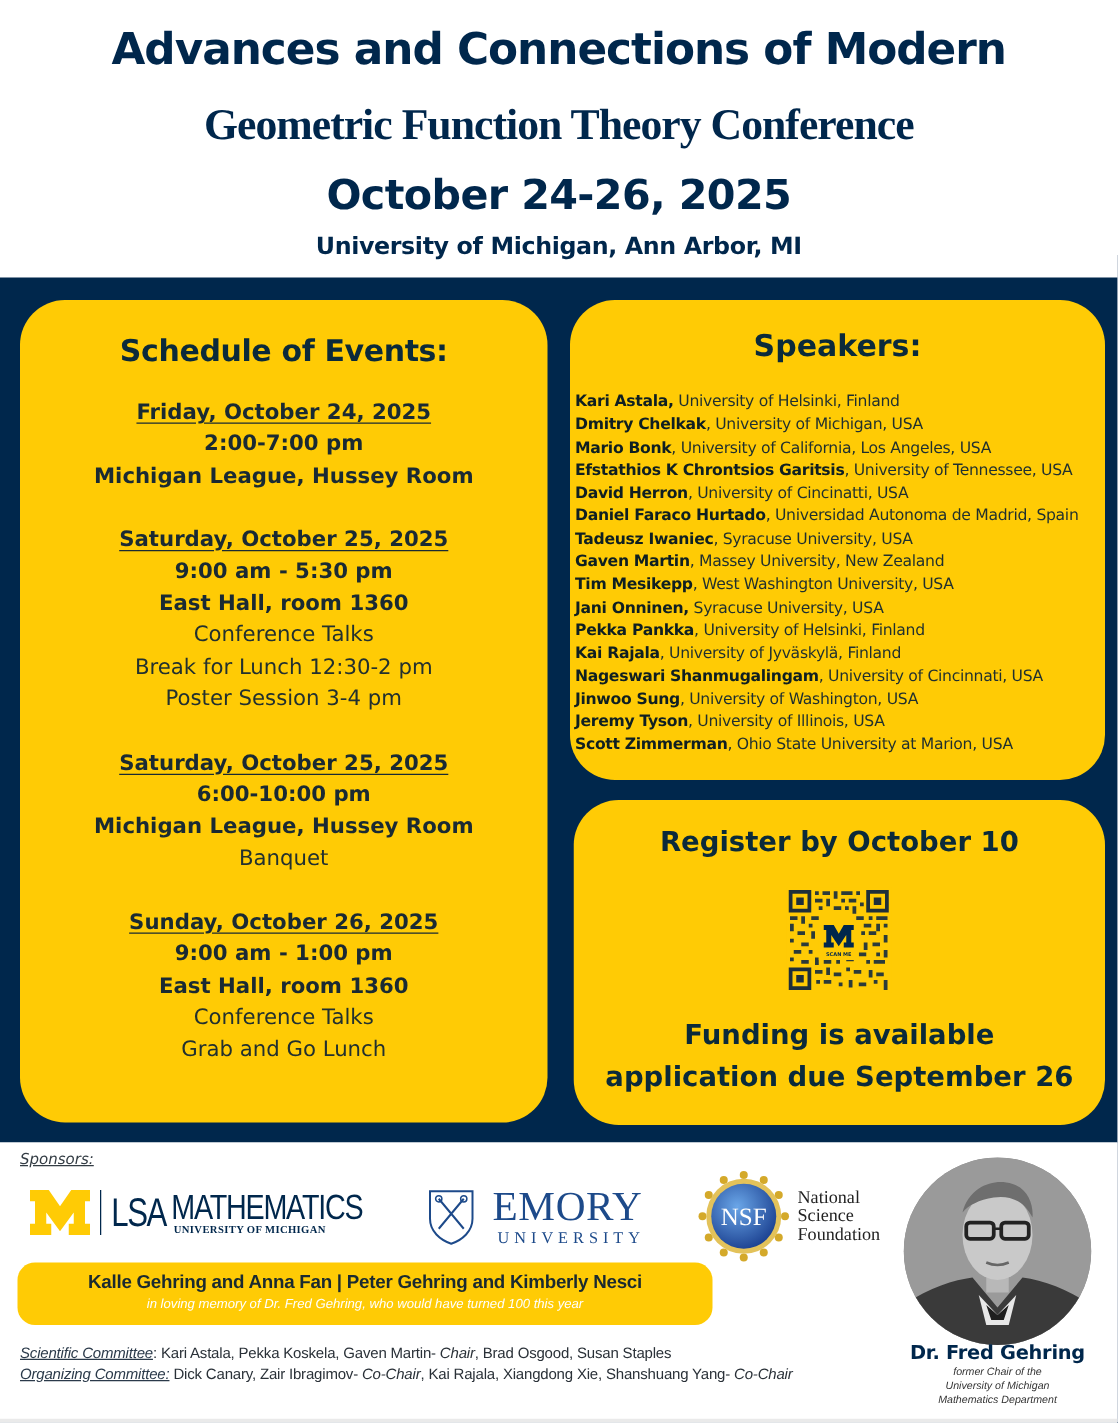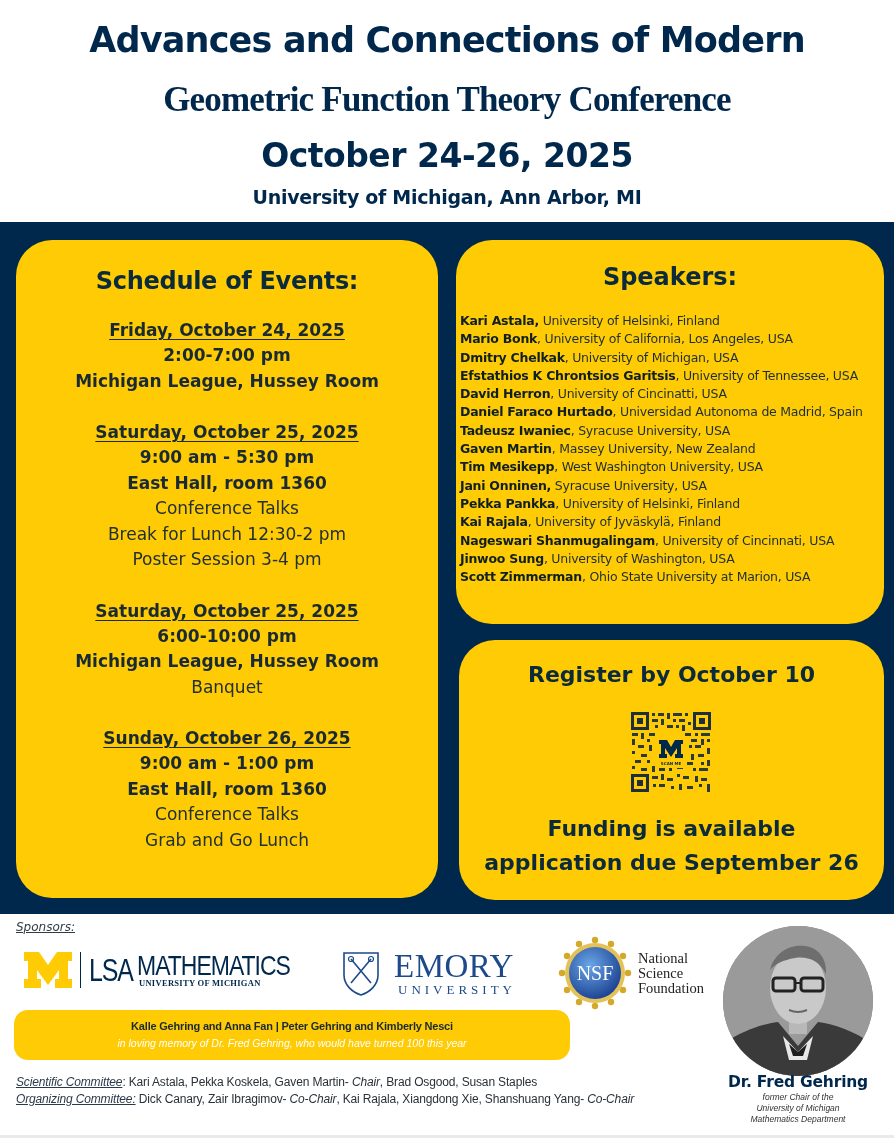--- a/index.html
+++ b/index.html
@@ -52,21 +52,21 @@
   .emory-shield { width: 38px; height: 46px; }
   .emory-text { margin-left: 14px; }
   .emory-name { font-family: "Liberation Serif", serif; color: #1d4a8a; font-size: 33px; letter-spacing: 0.5px; line-height: 32px; display: block; }
   .emory-sub { font-family: "Liberation Serif", serif; color: #1d4a8a; font-size: 13px; letter-spacing: 4px; line-height: 16px; display: block; margin-left: 4px; }
 
   .logo-nsf { position: absolute; left: 556px; top: 20px; display: flex; align-items: center; }
   .nsf-emblem { width: 78px; height: 78px; }
   .nsf-text { font-family: "Liberation Serif", serif; color: #222; font-size: 14.5px; line-height: 15px; margin-left: 4px; }
 
   .donors { position: absolute; left: 14px; top: 96px; width: 556px; height: 50px; background: #ffcb05; border-radius: 14px; text-align: center; }
-  .donors-names { font-family: "Liberation Sans", sans-serif; font-weight: bold; color: #1a2a30; font-size: 11px; margin-top: 6px; line-height: 20px; letter-spacing: -0.2px; }
+  .donors-names { font-family: "Liberation Sans", sans-serif; font-weight: bold; color: #1a2a30; font-size: 15px; margin-top: 6px; line-height: 20px; letter-spacing: -0.2px; }
   .donors-memory { font-family: "Liberation Sans", sans-serif; font-style: italic; color: #ffffff; font-size: 10.5px; line-height: 14px; }
 
   .committee { position: absolute; left: 16px; font-family: "Liberation Sans", sans-serif; font-size: 12px; color: #2a3138; white-space: nowrap; letter-spacing: -0.15px; }
   .committee.sci { top: 161px; }
   .committee.org { top: 178px; }
   .committee .label { font-style: italic; text-decoration: underline; color: #2b3a4a; }
   .committee i { font-style: italic; }
 
   .portrait { position: absolute; left: 723px; top: 12px; width: 150px; height: 150px; border-radius: 50%; overflow: hidden; background: #888; }
   .honoree { position: absolute; left: 710px; top: 158px; width: 176px; text-align: center; }
@@ -117,33 +117,34 @@
       <div class="place">East Hall, room 1360</div>
       <div class="desc">Conference Talks</div>
       <div class="desc">Grab and Go Lunch</div>
     </div>
   </div>
 
   <div class="card speakers">
     <h2>Speakers:</h2>
     <ul class="speaker-list">
       <li><b>Kari Astala,</b><span> University of Helsinki, Finland</span></li>
+      <li><b>Dmitry Chelkak</b><span>, University of Michigan, USA</span></li>
       <li><b>Mario Bonk</b><span>, University of California, Los Angeles, USA</span></li>
-      <li><b>Dmitry Chelkak</b><span>, University of Michigan, USA</span></li>
       <li><b>Efstathios K Chrontsios Garitsis</b><span>, University of Tennessee, USA</span></li>
       <li><b>David Herron</b><span>, University of Cincinatti, USA</span></li>
       <li><b>Daniel Faraco Hurtado</b><span>, Universidad Autonoma de Madrid, Spain</span></li>
       <li><b>Tadeusz Iwaniec</b><span>, Syracuse University, USA</span></li>
       <li><b>Gaven Martin</b><span>, Massey University, New Zealand</span></li>
       <li><b>Tim Mesikepp</b><span>, West Washington University, USA</span></li>
       <li><b>Jani Onninen,</b><span> Syracuse University, USA</span></li>
       <li><b>Pekka Pankka</b><span>, University of Helsinki, Finland</span></li>
       <li><b>Kai Rajala</b><span>, University of Jyväskylä, Finland</span></li>
       <li><b>Nageswari Shanmugalingam</b><span>, University of Cincinnati, USA</span></li>
       <li><b>Jinwoo Sung</b><span>, University of Washington, USA</span></li>
+      <li><b>Jeremy Tyson</b><span>, University of Illinois, USA</span></li>
       <li><b>Scott Zimmerman</b><span>, Ohio State University at Marion, USA</span></li>
     </ul>
   </div>
 
   <div class="card register">
     <h2>Register by October 10</h2>
     <svg class="qr" viewBox="0 0 84 84">
       <rect width="84" height="84" fill="#ffcb05"></rect>
 
       <g fill="#1e2f3a">

